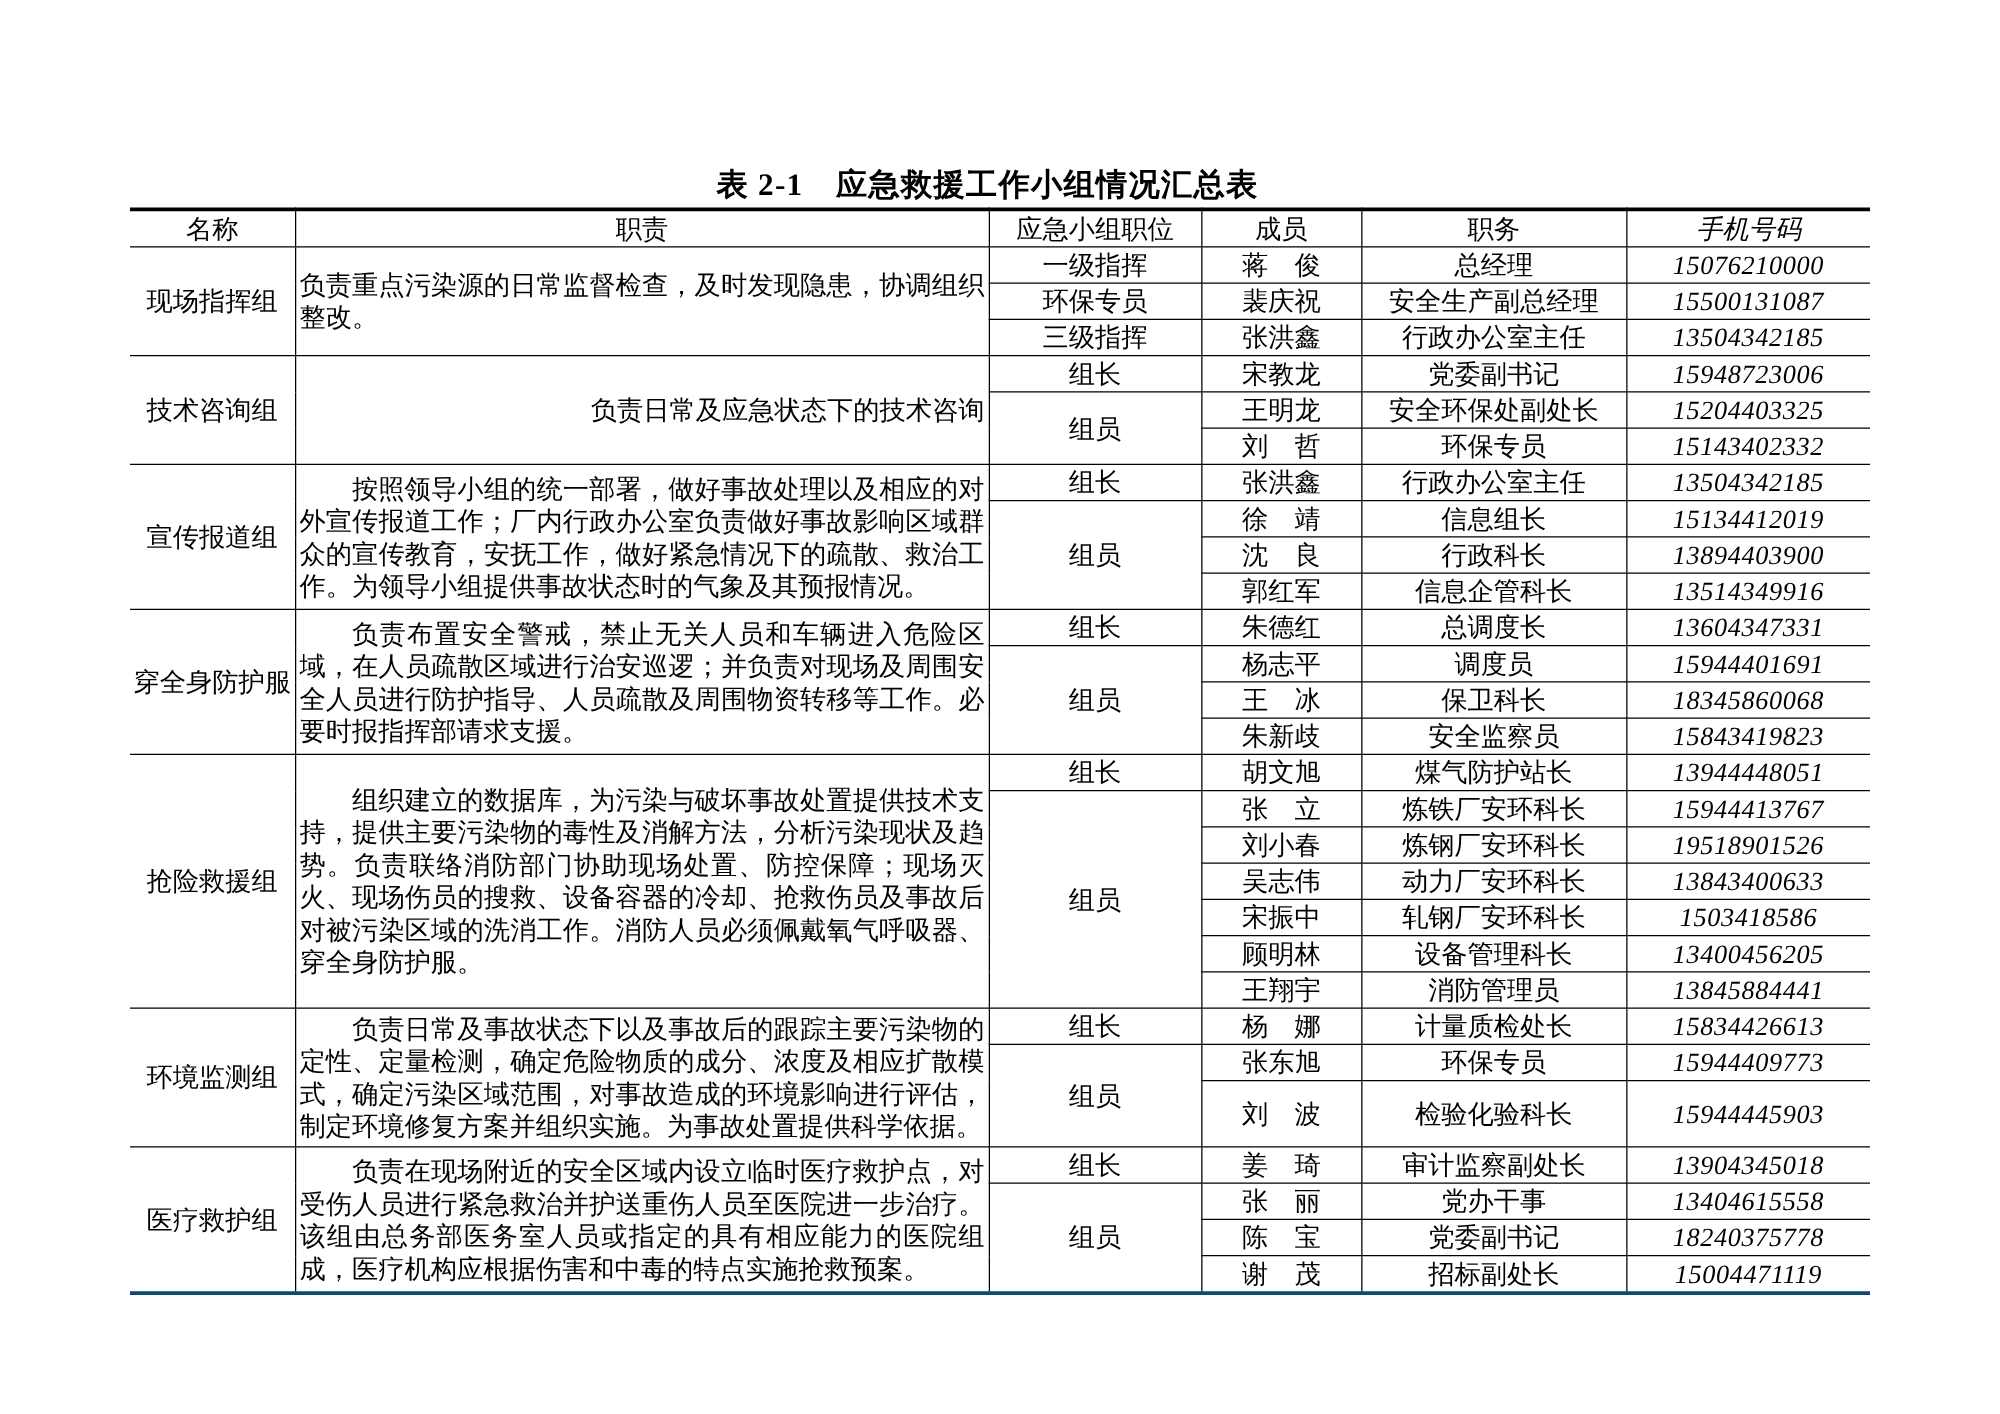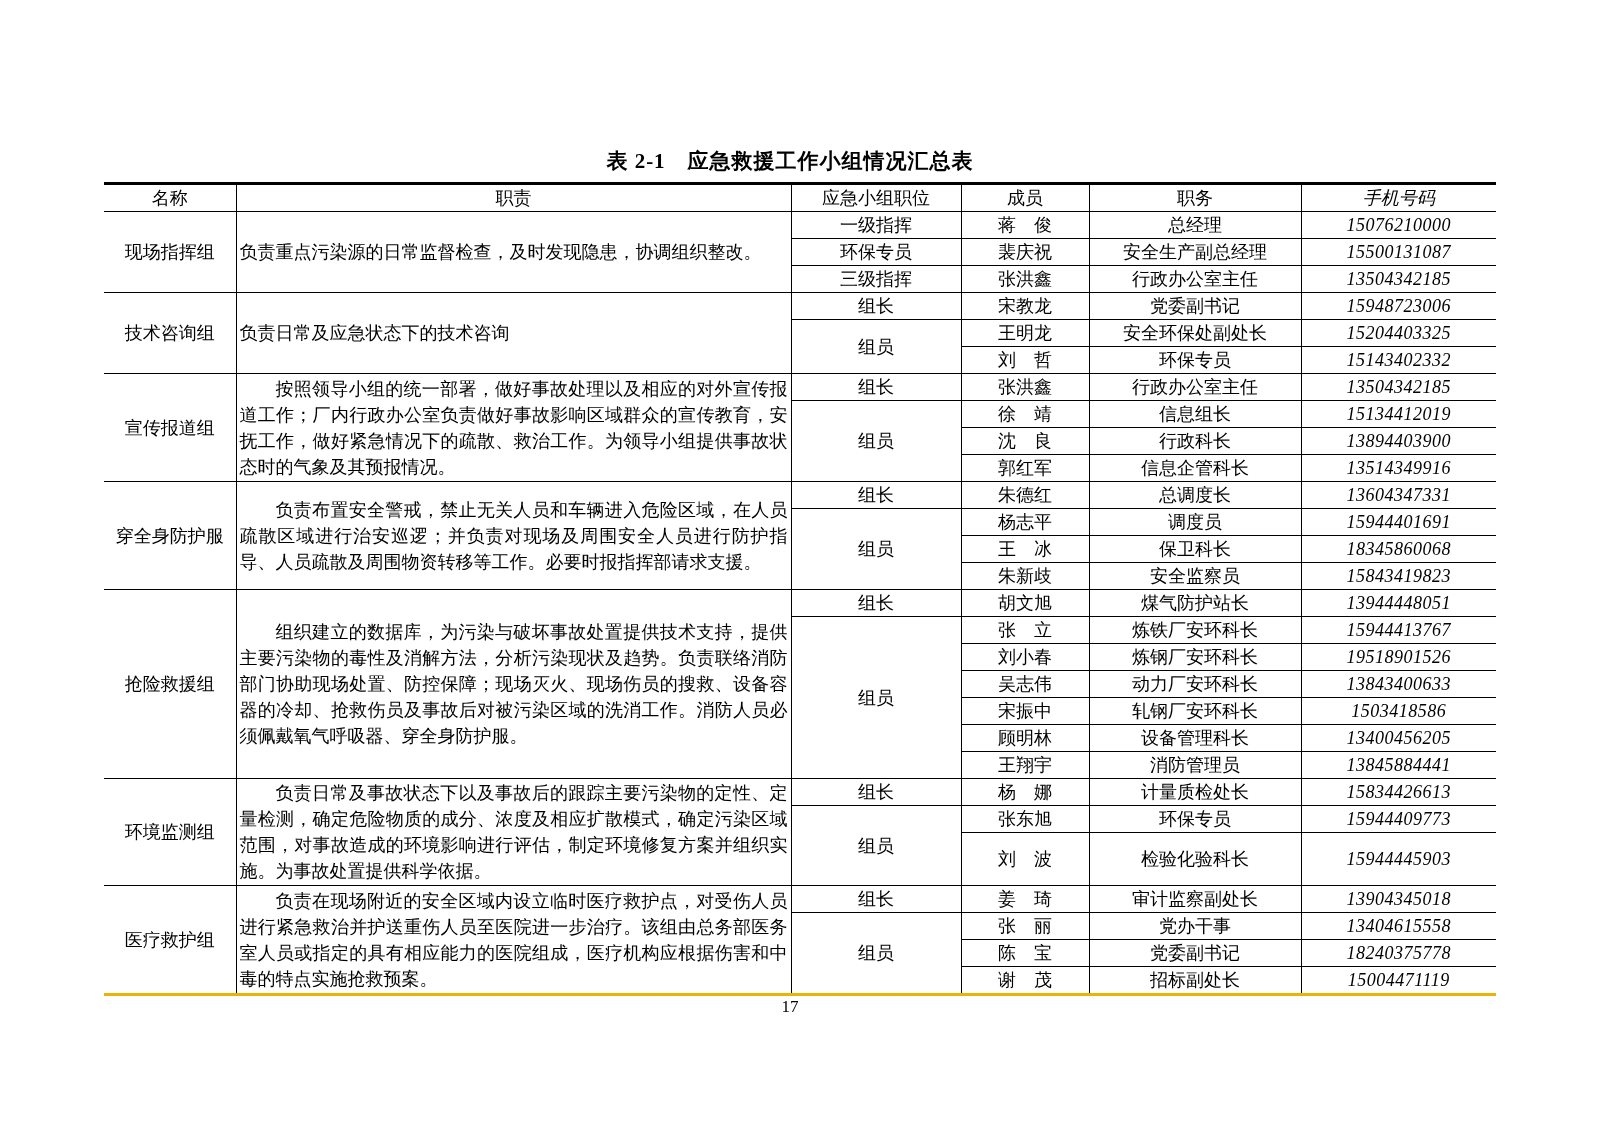--- a/index.html
+++ b/index.html
@@ -15,36 +15,34 @@
     height: 1131px;
     background: #ffffff;
     overflow: hidden;
   }
   .doc-title {
     position: absolute;
     top: 131px;
     left: 0;
     width: 1580px;
     text-align: center;
-    font-size: 21px;
+    font-size: 25px;
     font-weight: bold;
     letter-spacing: 1px;
-    margin-top: 16px;
   }
   table.summary {
     position: absolute;
     top: 166px;
     left: 104px;
     width: 1392px;
     border-collapse: collapse;
     table-layout: fixed;
     border-top: 3px solid #000;
-    border-bottom: 3px solid #eab308;
-    font-size: 18px;
-    margin-top: 16px;
+    border-bottom: 3px solid #0c4a6e;
+    font-size: 21px;
   }
   col.c1 { width: 132px; }
   col.c2 { width: 555px; }
   col.c3 { width: 170px; }
   col.c4 { width: 128px; }
   col.c5 { width: 212px; }
   col.c6 { width: 195px; }
   th, td {
     border: 1px solid #000;
     padding: 0 2px;
@@ -57,21 +55,21 @@
   .edge-left  { border-left: none; }
   .edge-right { border-right: none; font-style: italic; }
   tr.tall td { height: 52px; }
   td.duty {
     text-align: justify;
     text-align-last: auto;
     line-height: 26px;
     padding: 0 3px;
   }
   td.duty.indent { text-indent: 2em; }
-  td.duty.center { text-align: left; text-indent: 0; }
+  td.duty.center { text-align: right; text-indent: 0; }
   td.phone {
     font-family: "Liberation Serif", "DejaVu Serif", serif;
     letter-spacing: 0.5px;
   }
   .page-number {
     position: absolute;
     top: 997px;
     left: 0;
     width: 1580px;
     text-align: center;
@@ -270,15 +268,14 @@
           <td class="phone edge-right">18240375778</td>
         </tr>
         <tr>
           <td>谢　茂</td>
           <td>招标副处长</td>
           <td class="phone edge-right">15004471119</td>
         </tr>
       </tbody>
   </table>
 
-  <div class="page-number">17</div>
 
 </div>
 
 </body></html>

